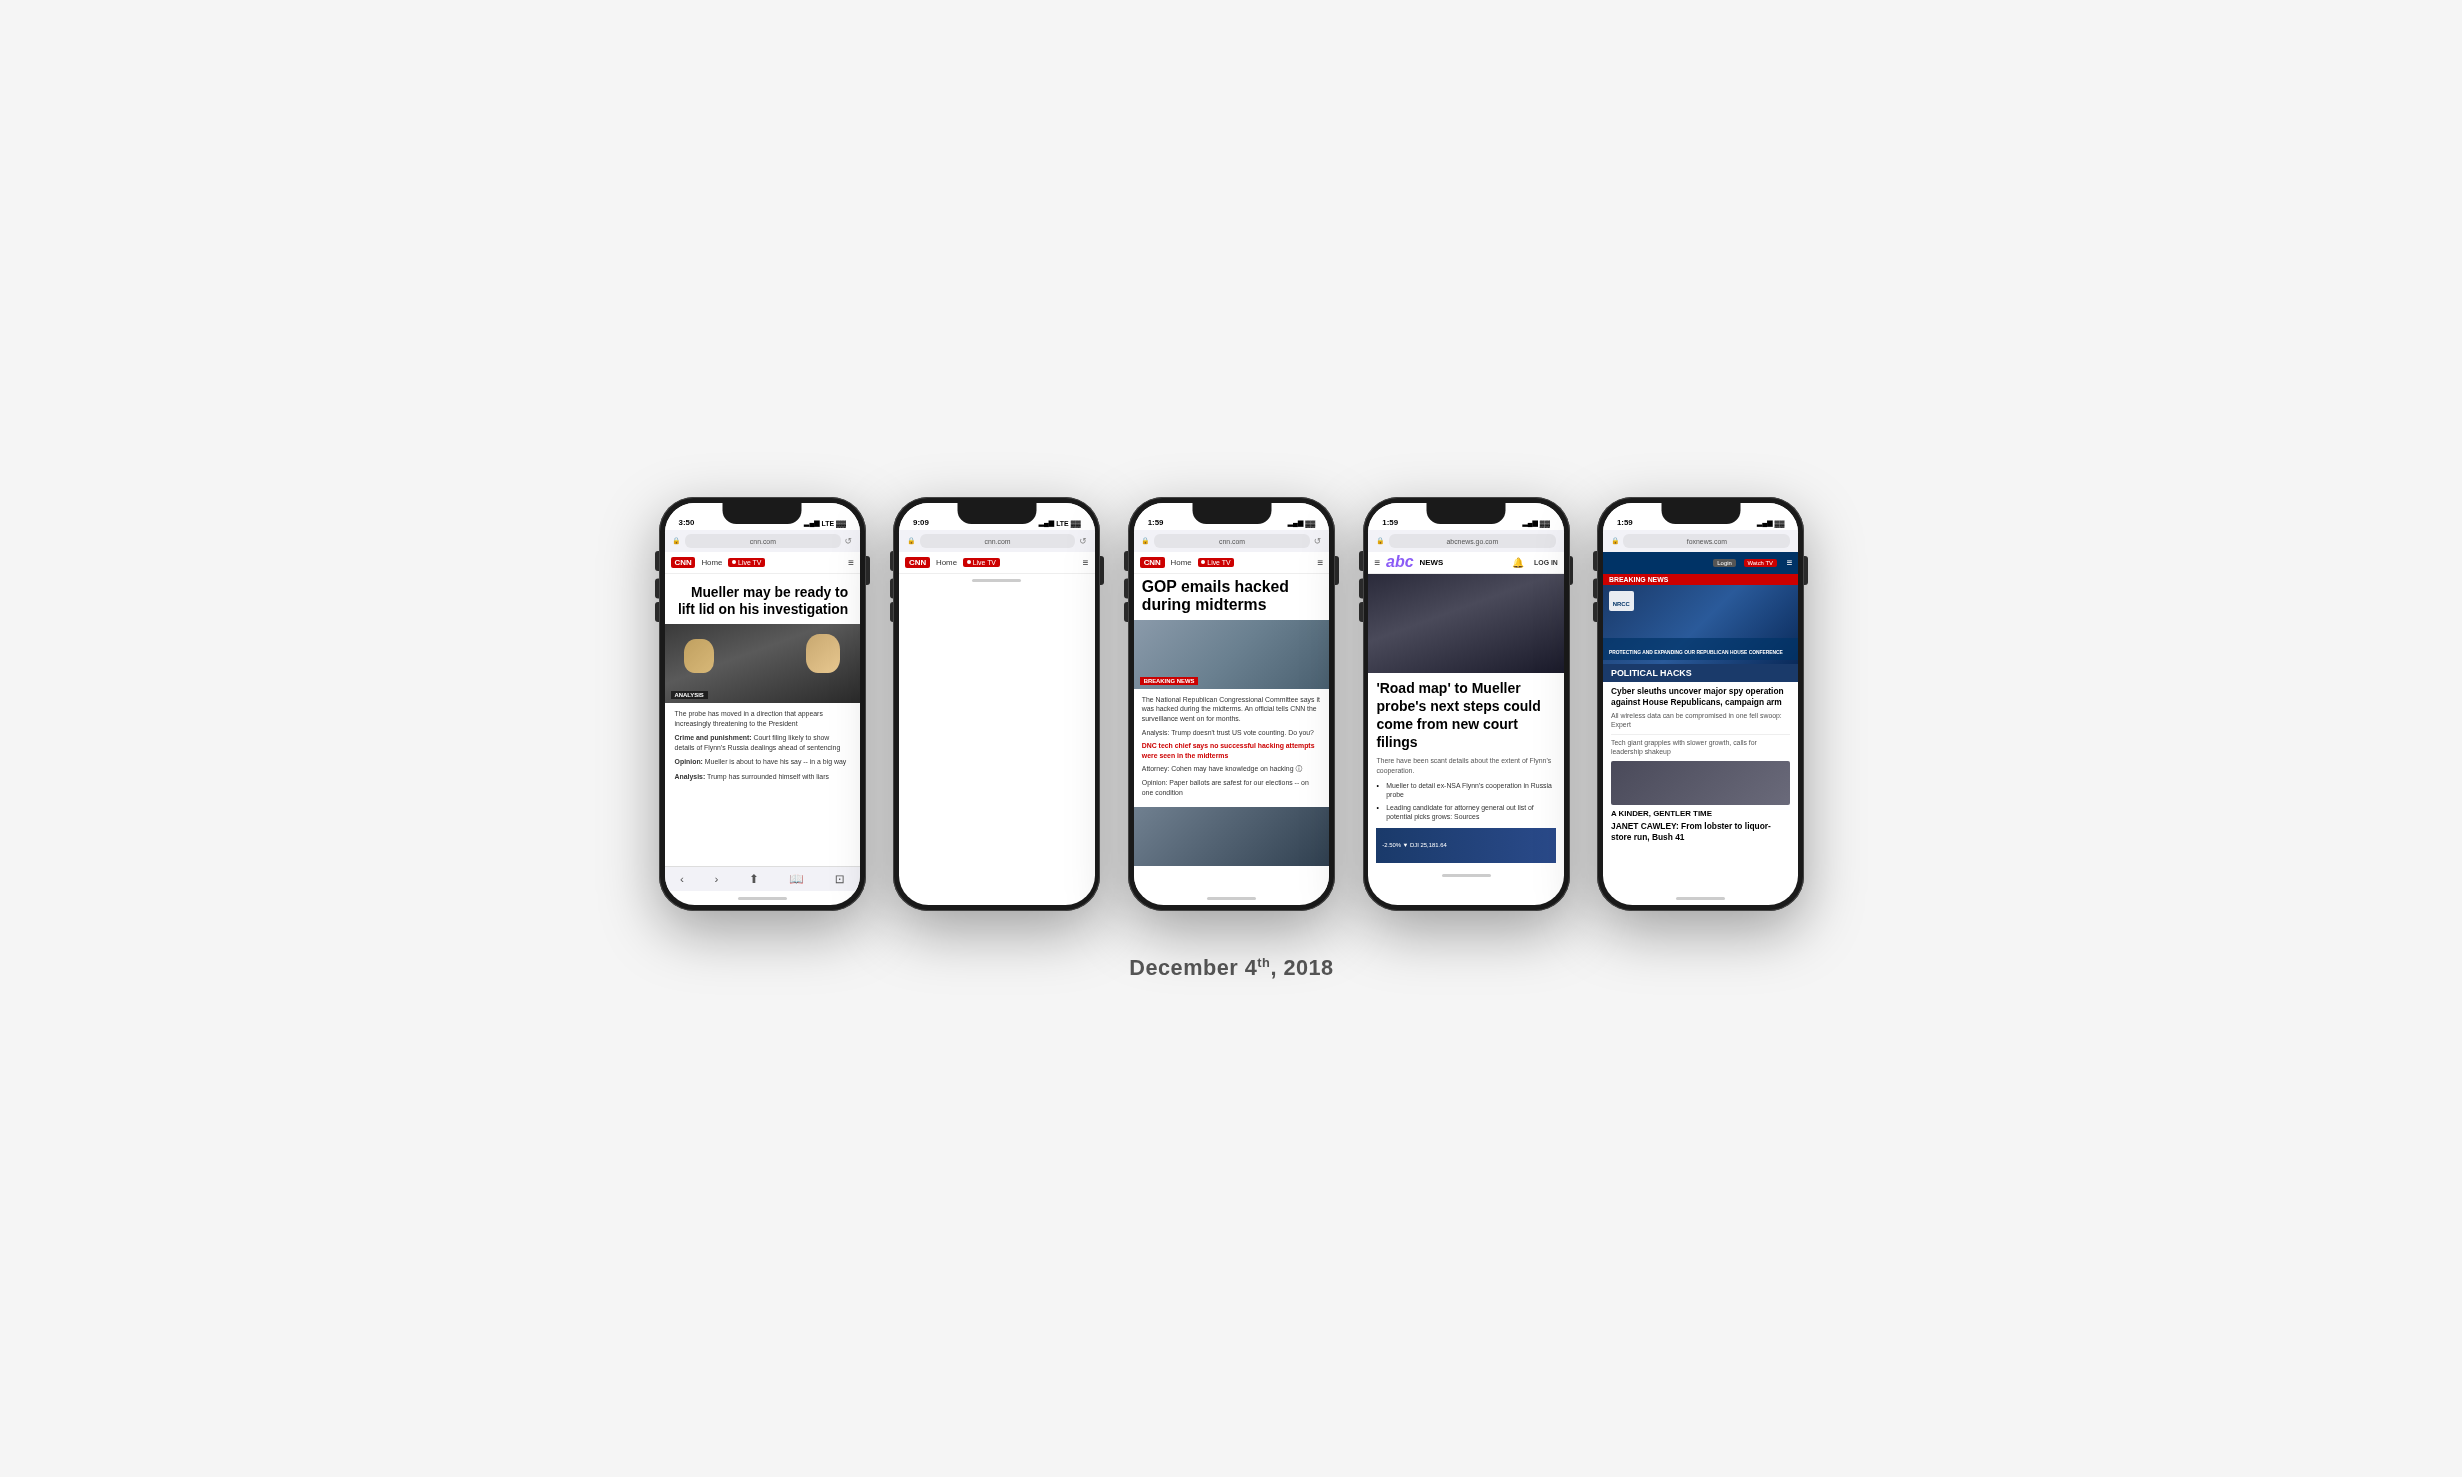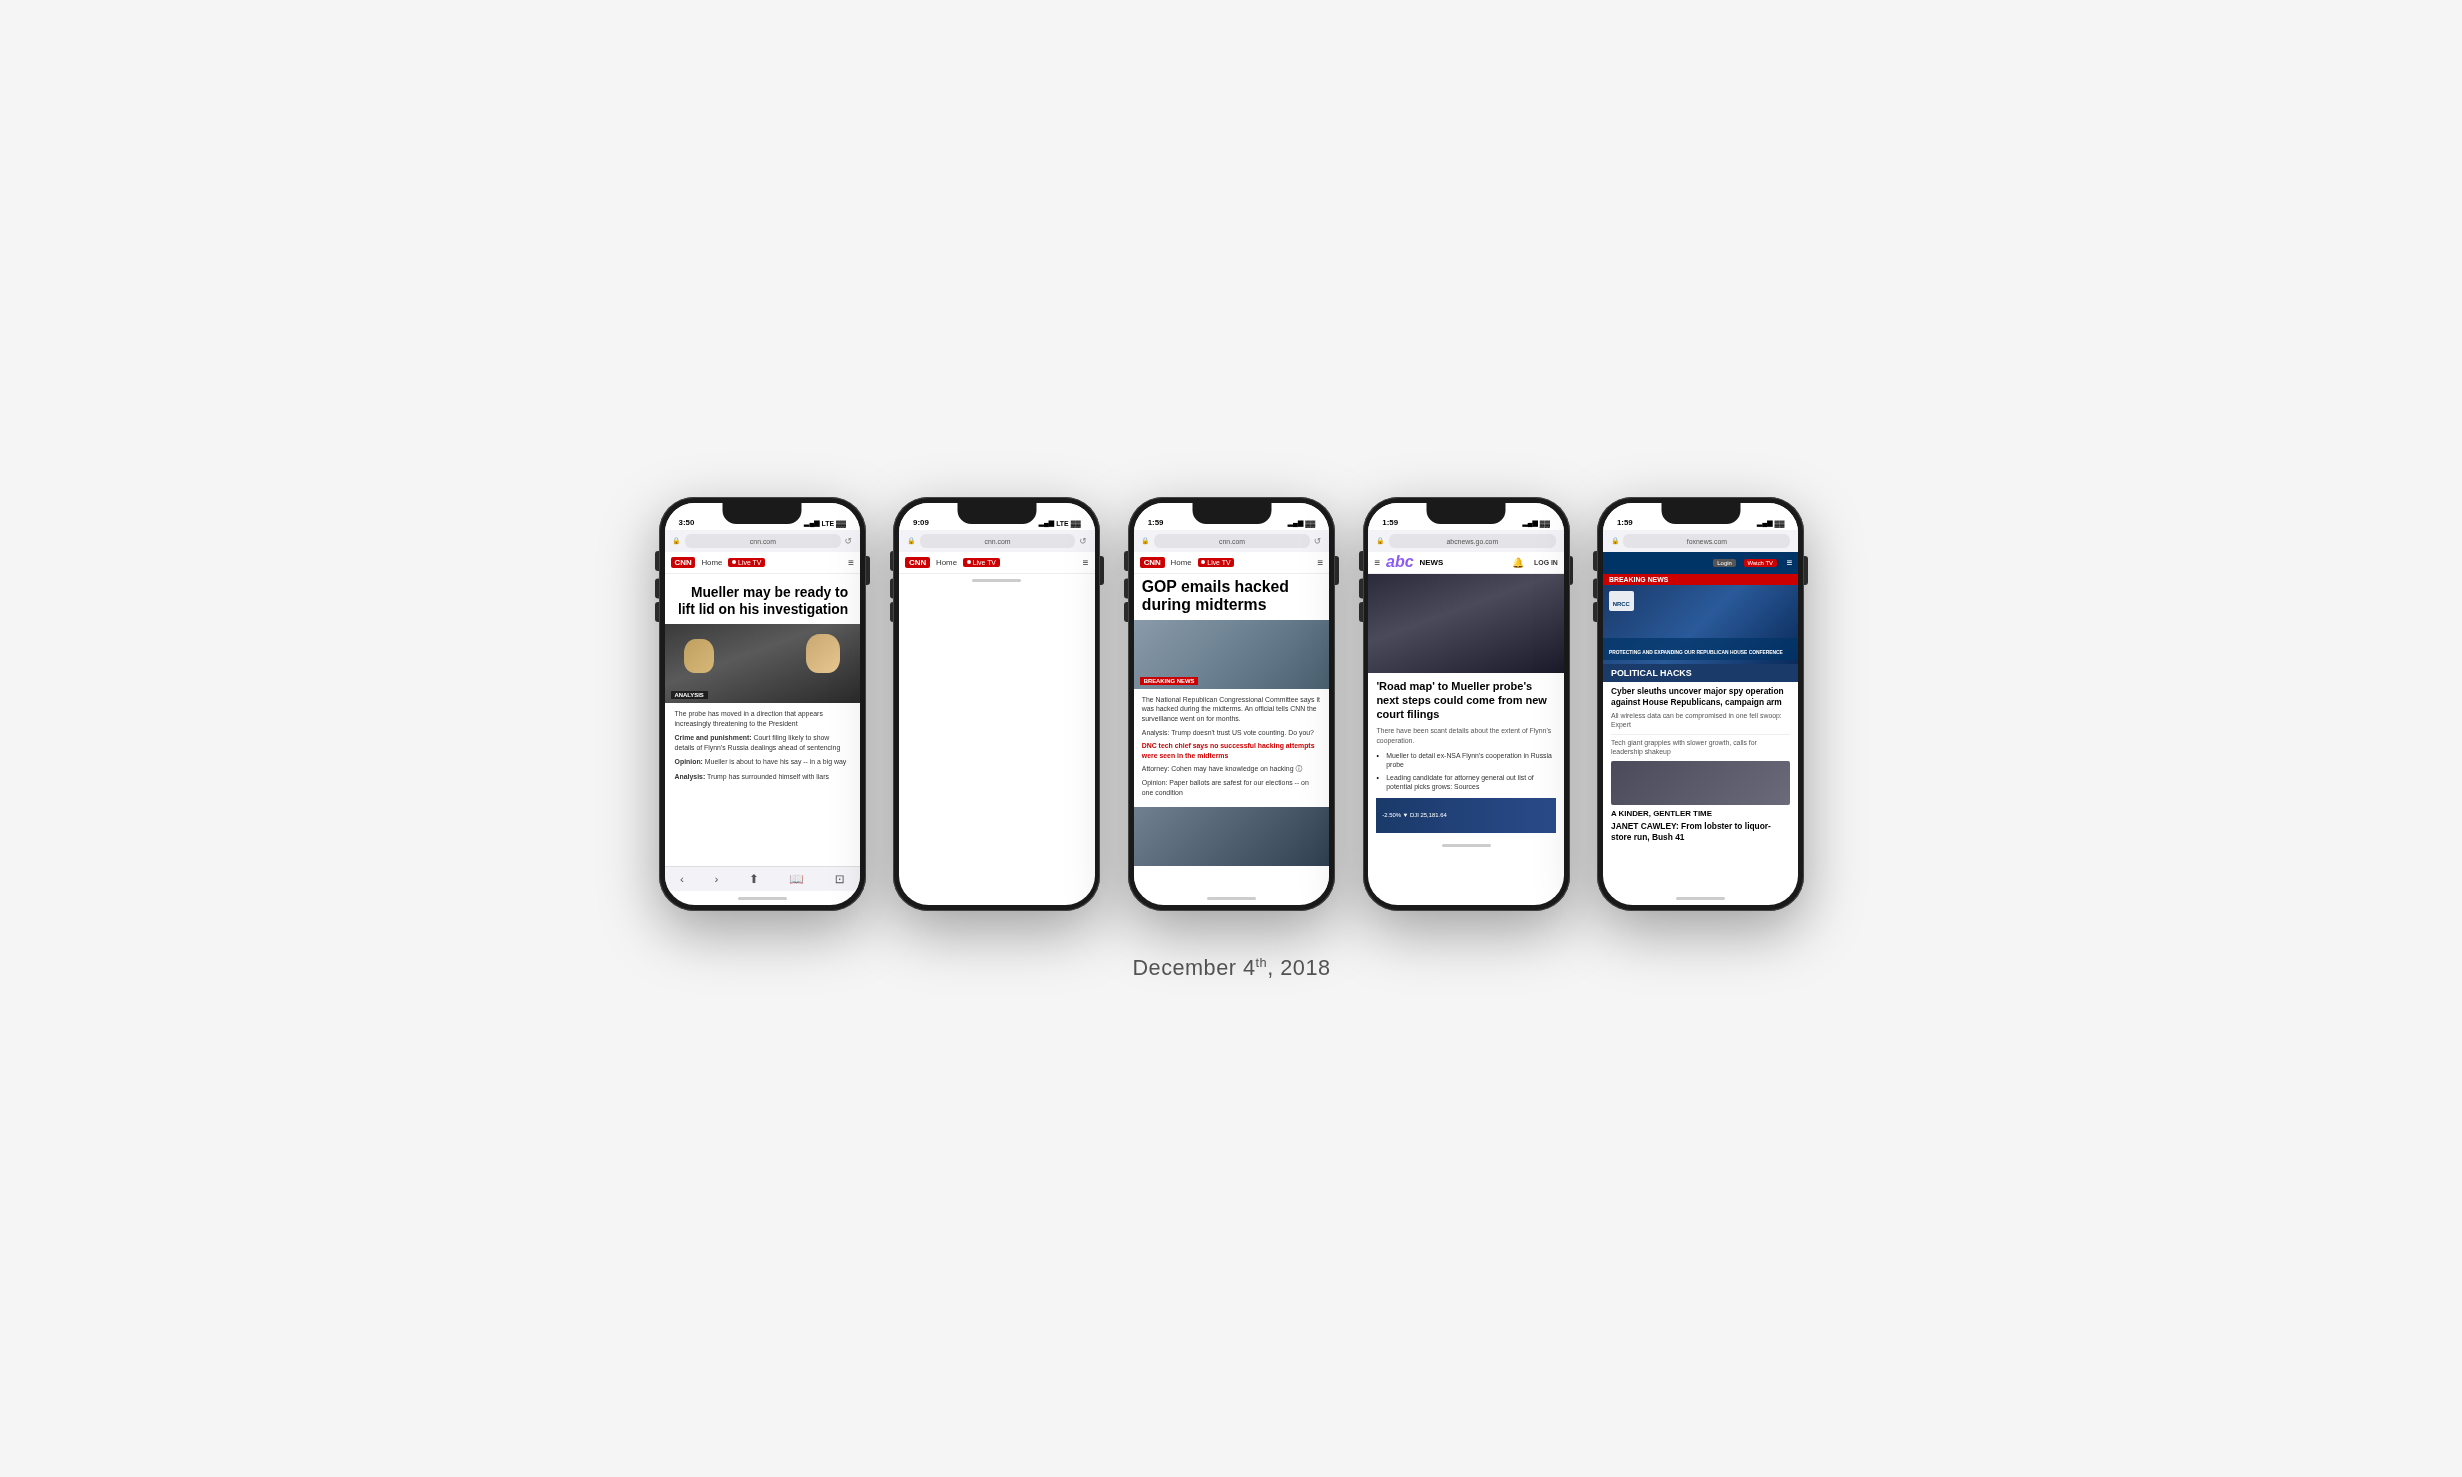--- a/index.html
+++ b/index.html
@@ -235,21 +235,21 @@
     .abc-hamburger { font-size: 9.9px; color: #333; }
     .abc-news-text { font-size: 7.9px; font-weight: 700; color: #000; }
     .abc-bell { margin-left: auto; font-size: 9.9px; color: #333; }
     .abc-login { font-size: 6.9px; color: #333; font-weight: 600; margin-left: 3.9px; }
     .p4-hero-img {
       width: 100%;
       height: 99px;
       background: linear-gradient(135deg, #2a2a3a 0%, #4a4a5a 50%, #1a1a2a 100%);
     }
     .p4-content { padding: 5.9px 7.9px; }
-    .p4-headline { font-size: 11px; font-weight: 700; color: #000; line-height: 1.3; margin-bottom: 4.9px; }
+    .p4-headline { font-size: 14px; font-weight: 700; color: #000; line-height: 1.3; margin-bottom: 4.9px; }
     .p4-body { font-size: 6.9px; color: #555; line-height: 1.35; margin-bottom: 4.9px; }
     .p4-bullets { list-style: none; padding: 0; }
     .p4-bullets li { font-size: 6.9px; color: #333; padding: 2px 0; padding-left: 9.9px; position: relative; line-height: 1.3; }
     .p4-bullets li::before { content: '•'; position: absolute; left: 0; color: #000; }
     .p4-chart-bar {
       height: 35px;
       background: linear-gradient(to right, #1a3a6a, #2a4a8a);
       display: flex;
       align-items: center;
       padding: 0 5.9px;
@@ -299,21 +299,21 @@
       font-size: 7.9px;
       font-weight: 900;
       color: #000;
       margin: 3.9px 0 3px;
     }
     .p5-second-headline { font-size: 8.4px; font-weight: 700; color: #000; line-height: 1.3; }
     
     .date-label {
       font-size: 21.7px;
       color: #555;
-      font-weight: 400;
+      font-weight: 700;
       letter-spacing: 0.5px;
       margin-top: 5px;
     }
     .date-label sup { font-size: 12.8px; }
     
     .phone::before {
       content: '';
       position: absolute;
       right: -3.9px;
       top: 59px;

